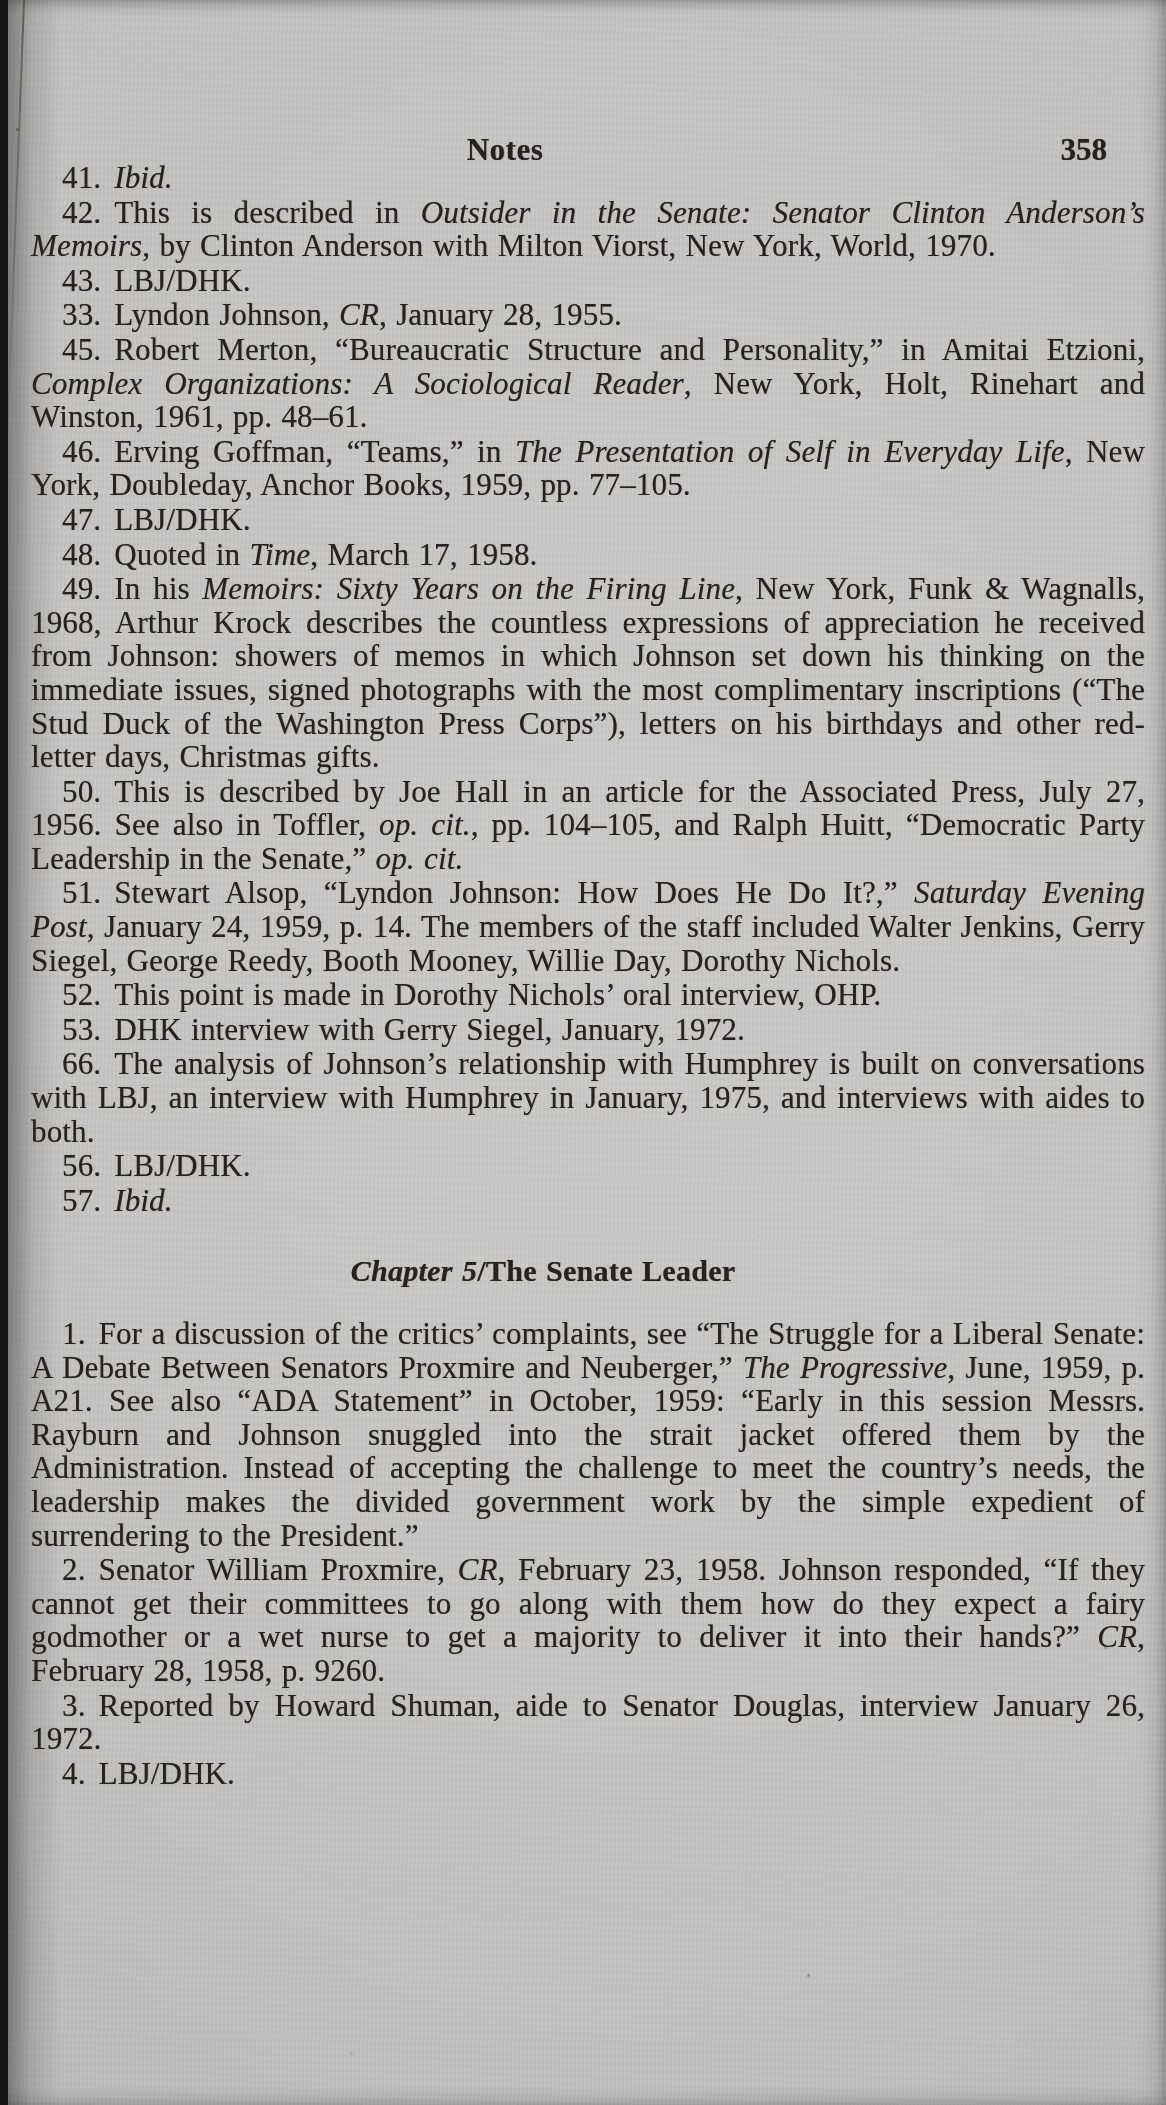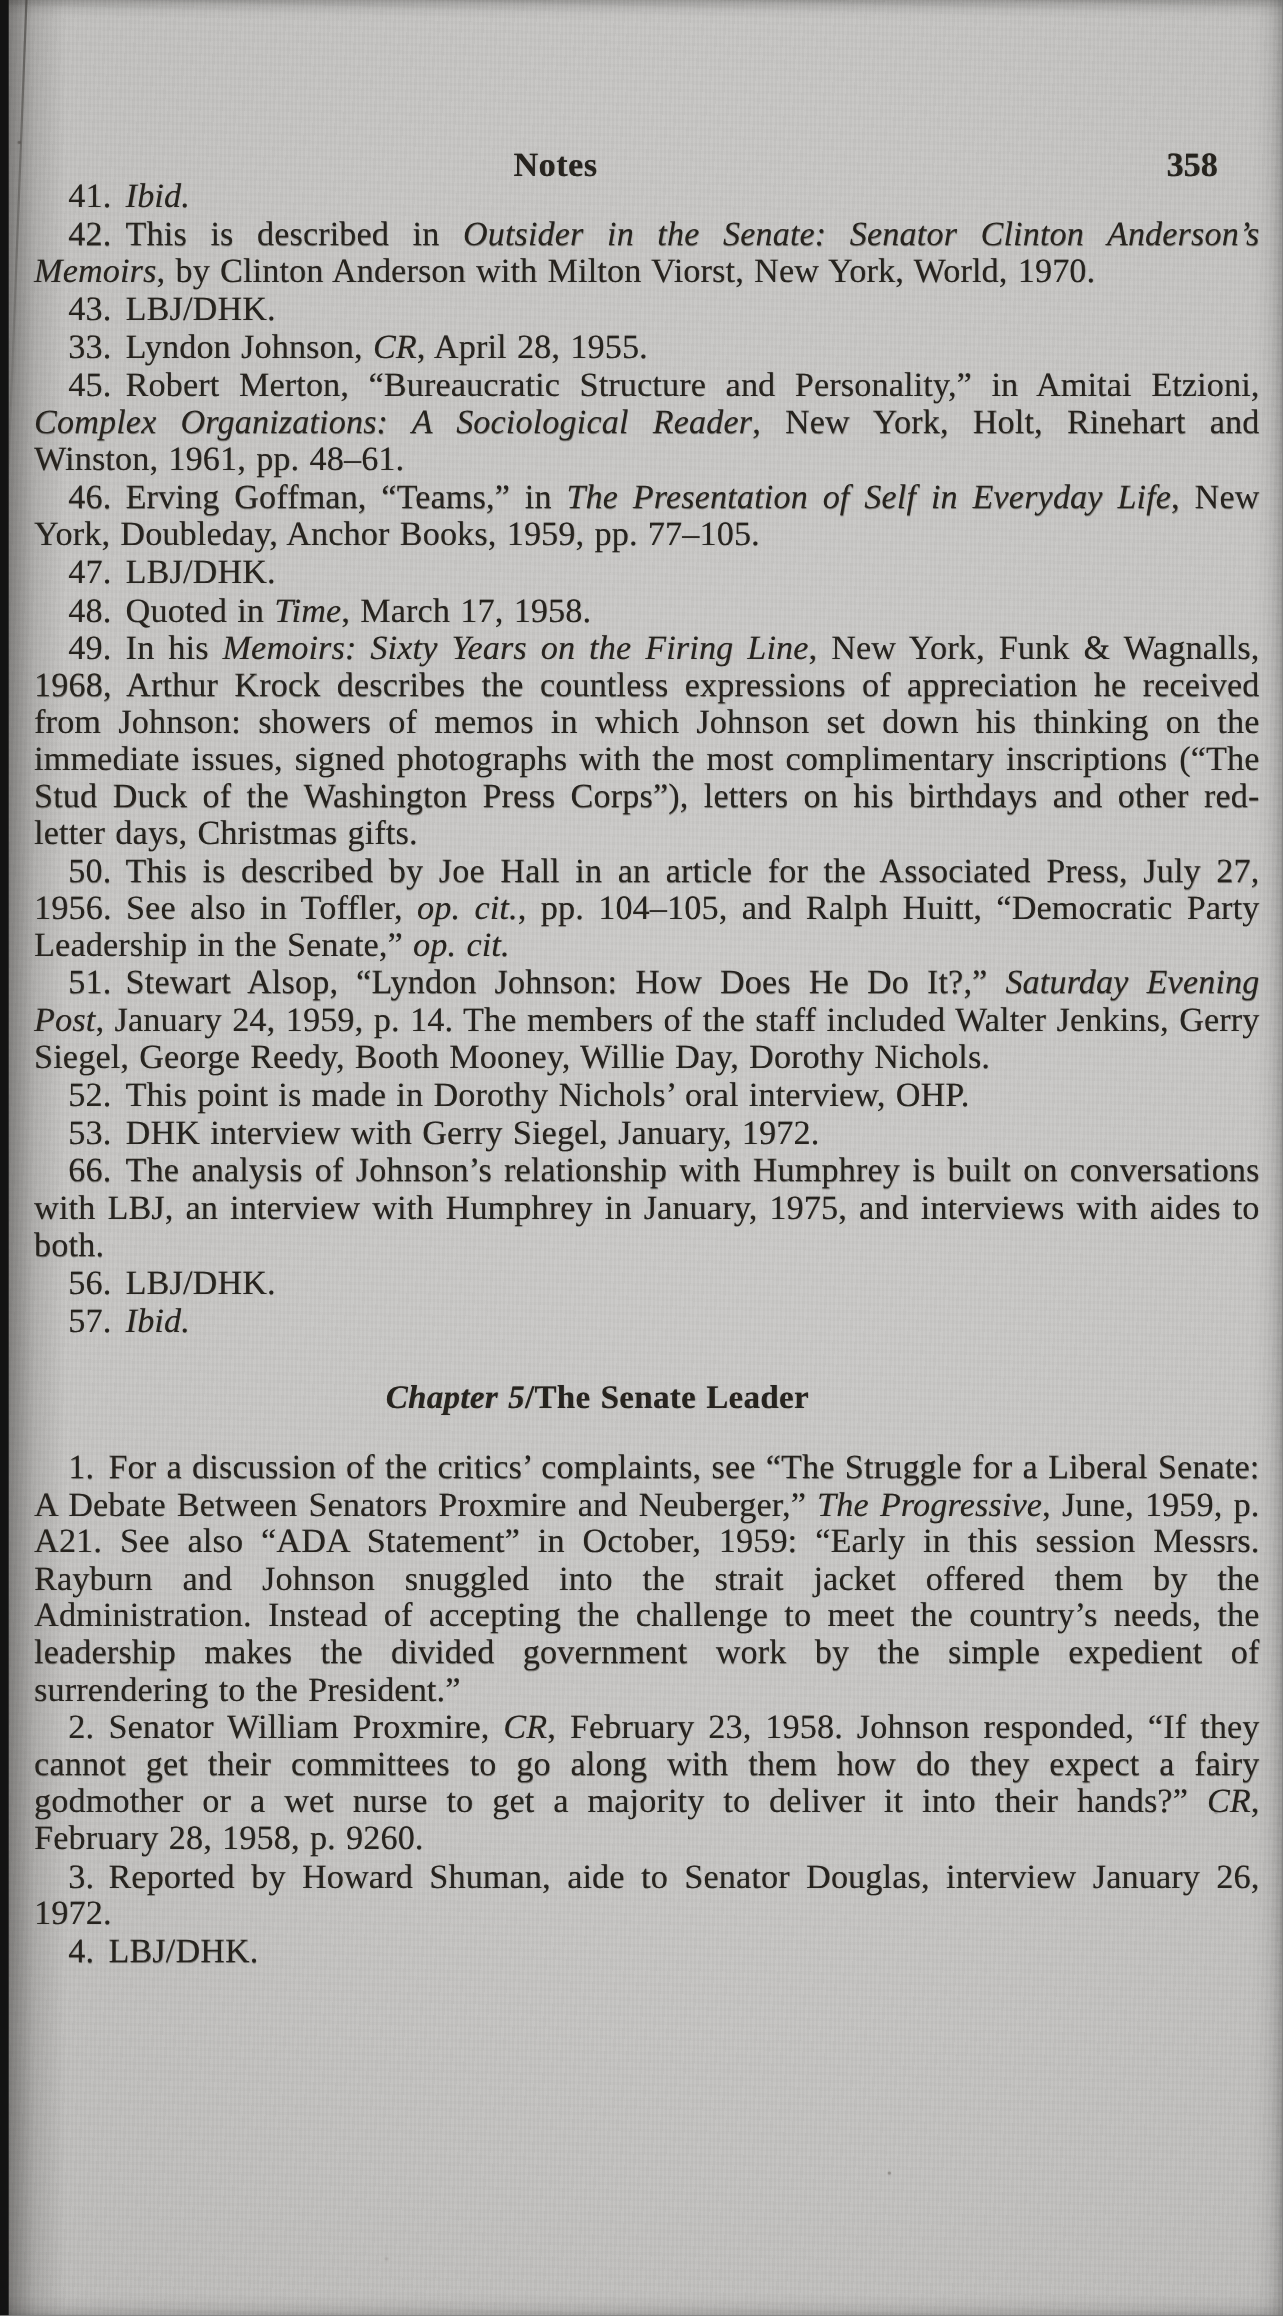--- a/index.html
+++ b/index.html
@@ -98,21 +98,21 @@
   <header class="running-head">
     <span class="head-title">Notes</span>
     <span class="head-page">358</span>
   </header>
 
   <main class="text-block">
     <section id="notes-top">
         <p class="note"><span class="note-num">41.</span><em>Ibid.</em></p>
         <p class="note"><span class="note-num">42.</span><span>This is described in </span><em>Outsider in the Senate: Senator Clinton Anderson’s Memoirs</em><span>, by Clinton Anderson with Milton Viorst, New York, World, 1970.</span></p>
         <p class="note"><span class="note-num">43.</span><span>LBJ/DHK.</span></p>
-        <p class="note"><span class="note-num">33.</span><span>Lyndon Johnson, </span><em>CR</em><span>, April 28, 1955.</span></p>
+        <p class="note"><span class="note-num">33.</span><span>Lyndon Johnson, </span><em>CR</em><span>, January 28, 1955.</span></p>
         <p class="note"><span class="note-num">45.</span><span>Robert Merton, “Bureaucratic Structure and Personality,” in Amitai Etzioni, </span><em>Complex Organizations: A Sociological Reader</em><span>, New York, Holt, Rinehart and Winston, 1961, pp. 48–61.</span></p>
         <p class="note"><span class="note-num">46.</span><span>Erving Goffman, “Teams,” in </span><em>The Presentation of Self in Everyday Life</em><span>, New York, Doubleday, Anchor Books, 1959, pp. 77–105.</span></p>
         <p class="note"><span class="note-num">47.</span><span>LBJ/DHK.</span></p>
         <p class="note"><span class="note-num">48.</span><span>Quoted in </span><em>Time</em><span>, March 17, 1958.</span></p>
         <p class="note"><span class="note-num">49.</span><span>In his </span><em>Memoirs: Sixty Years on the Firing Line</em><span>, New York, Funk &amp; Wagnalls, 1968, Arthur Krock describes the countless expressions of appreciation he received from Johnson: showers of memos in which Johnson set down his thinking on the immediate issues, signed photographs with the most complimentary inscriptions (“The Stud Duck of the Washington Press Corps”), letters on his birthdays and other red-letter days, Christmas gifts.</span></p>
         <p class="note"><span class="note-num">50.</span><span>This is described by Joe Hall in an article for the Associated Press, July 27, 1956. See also in Toffler, </span><em>op. cit.</em><span>, pp. 104–105, and Ralph Huitt, “Democratic Party Leadership in the Senate,” </span><em>op. cit.</em></p>
         <p class="note"><span class="note-num">51.</span><span>Stewart Alsop, “Lyndon Johnson: How Does He Do It?,” </span><em>Saturday Evening Post</em><span>, January 24, 1959, p. 14. The members of the staff included Walter Jenkins, Gerry Siegel, George Reedy, Booth Mooney, Willie Day, Dorothy Nichols.</span></p>
         <p class="note"><span class="note-num">52.</span><span>This point is made in Dorothy Nichols’ oral interview, OHP.</span></p>
         <p class="note"><span class="note-num">53.</span><span>DHK interview with Gerry Siegel, January, 1972.</span></p>
         <p class="note"><span class="note-num">66.</span><span>The analysis of Johnson’s relationship with Humphrey is built on conversations with LBJ, an interview with Humphrey in January, 1975, and interviews with aides to both.</span></p>

